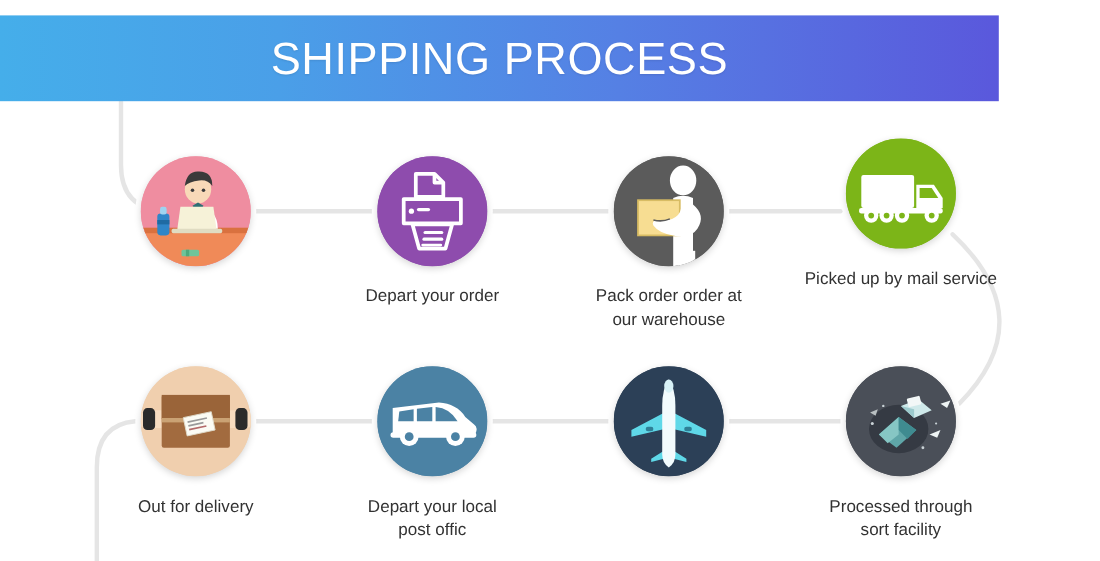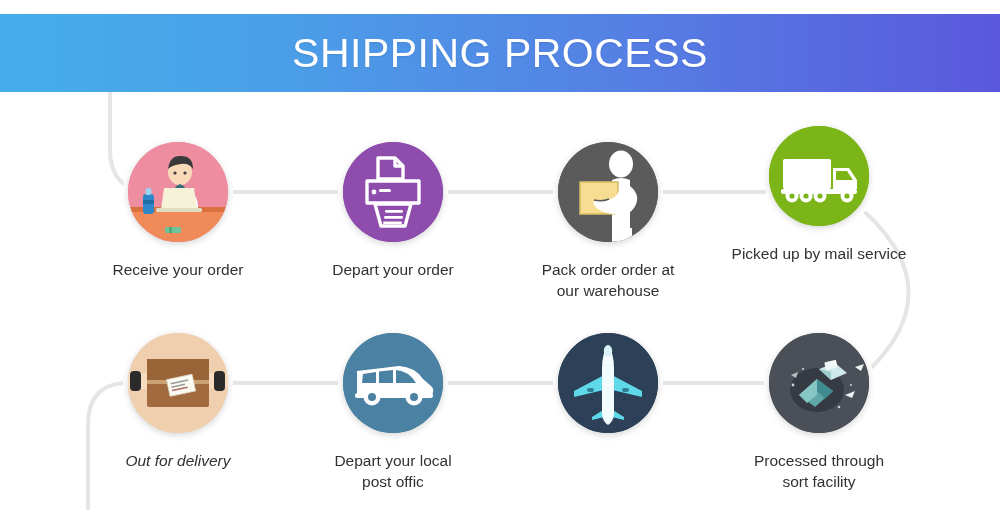--- a/index.html
+++ b/index.html
@@ -14,21 +14,21 @@
     overflow: hidden;
     font-family: "Liberation Sans", sans-serif;
     background: #ffffff;
   }
 
   
   #header-banner {
     position: absolute;
     left: 0;
     top: 14px;
-    width: 1000px;
+    width: 908px;
     height: 78px;
     background: linear-gradient(90deg, #45aeea 0%, #4a9fe8 28%, #5580e4 62%, #5a58dc 100%);
     display: flex;
     align-items: center;
     justify-content: center;
     z-index: 5;
   }
   #header-title {
     color: #ffffff;
     font-size: 41px;
@@ -150,21 +150,20 @@
       <rect x="28" y="66" width="46" height="4" rx="1.5" fill="#e0dcc2"></rect>
 
       <rect x="15" y="52" width="11" height="20" rx="3" fill="#2f86c8"></rect>
       <rect x="17.5" y="46" width="6" height="7" rx="2" fill="#9ed3f0"></rect>
       <rect x="15" y="58" width="11" height="4" fill="#1f6ba3"></rect>
 
       <rect x="37" y="85" width="16" height="6" rx="1.5" fill="#6fc49a"></rect>
       <rect x="41" y="85" width="3" height="6" fill="#4fa97c"></rect>
     </svg>
   </div>
-  <div class="step-label">Receive your order</div>
 </div>
 
 <div class="step" style="left:293px; top:142px;">
   <div class="step-circle bg-printer">
     <svg class="ico" viewBox="0 0 100 100" xmlns="http://www.w3.org/2000/svg">
       <rect x="0" y="0" width="100" height="100" fill="#8e4cad"></rect>
       <g fill="none" stroke="#ffffff" stroke-width="3.4" stroke-linejoin="round">
 
         <path d="M35,16 L52,16 L60,24 L60,37 L35,37 Z"></path>
         <path d="M52,16 L52,24 L60,24"></path>
@@ -221,21 +220,21 @@
         <circle cx="37" cy="70" r="2.6" fill="#7cb518"></circle>
       <circle cx="51" cy="70" r="6.5" fill="#ffffff"></circle>
         <circle cx="51" cy="70" r="2.6" fill="#7cb518"></circle>
       <circle cx="78" cy="70" r="6.5" fill="#ffffff"></circle>
         <circle cx="78" cy="70" r="2.6" fill="#7cb518"></circle>
     </svg>
   </div>
   <div class="step-label">Picked up by mail service</div>
 </div>
 
-<div class="step" style="left:78px; top:333px;font-style:italic;">
+<div class="step" style="left:78px; top:333px;">
   <div class="step-circle bg-delivery">
     <svg class="ico" viewBox="0 0 100 100" xmlns="http://www.w3.org/2000/svg">
       <rect x="0" y="0" width="100" height="100" fill="#f0cfae"></rect>
 
       <rect x="-2" y="40" width="26" height="16" rx="6" fill="#f7dcc0"></rect>
       <rect x="76" y="40" width="26" height="16" rx="6" fill="#f7dcc0"></rect>
       <rect x="2" y="38" width="11" height="20" rx="4" fill="#2b2b2b"></rect>
       <rect x="86" y="38" width="11" height="20" rx="4" fill="#2b2b2b"></rect>
 
       <rect x="19" y="26" width="62" height="48" rx="2" fill="#a26b3f"></rect>

